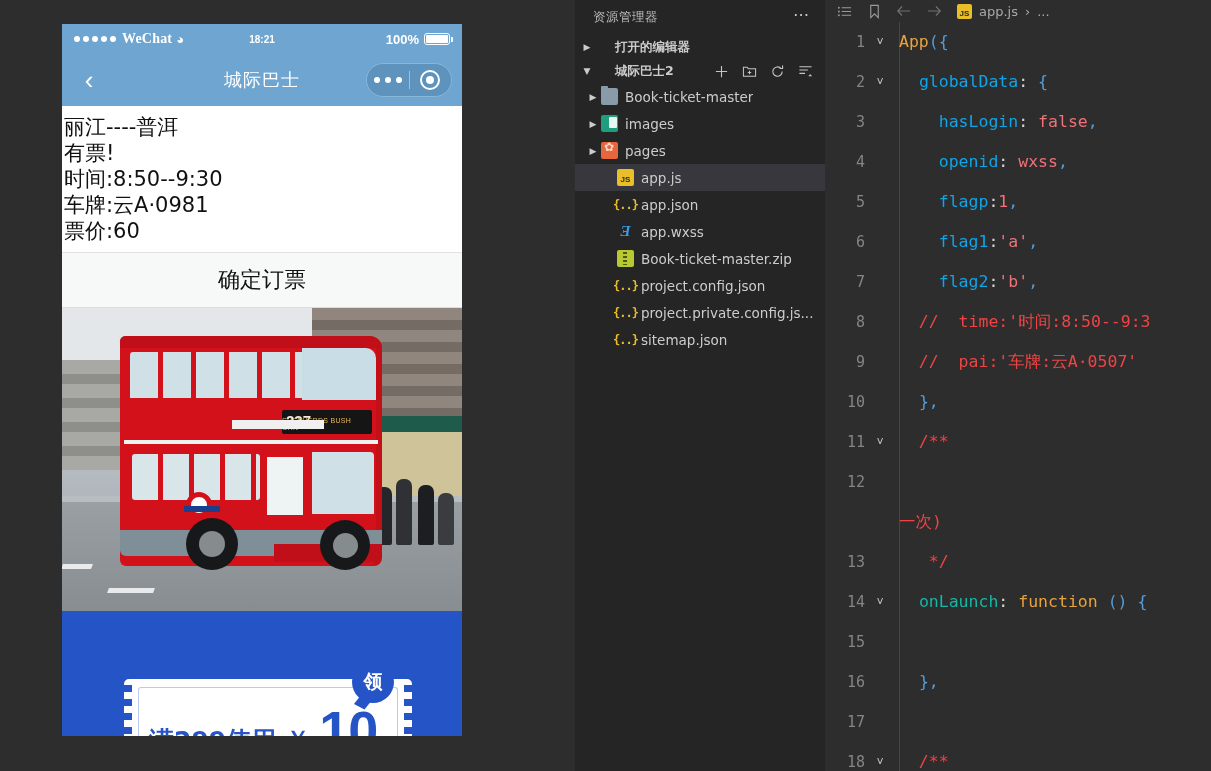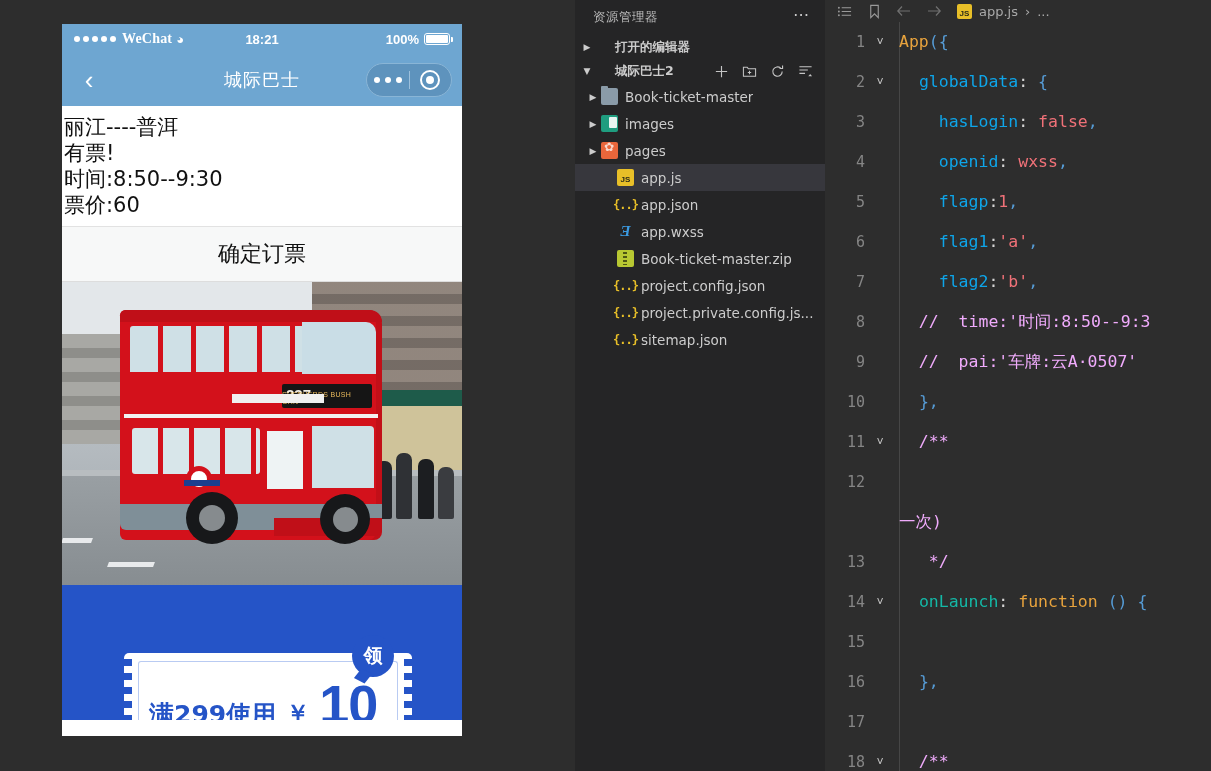--- a/index.html
+++ b/index.html
@@ -25,21 +25,21 @@
     color: #ffffff; font-size: 14px;
     position: relative;
   }
   .sb-left { display: flex; align-items: center; gap: 3px; font-weight: 600; letter-spacing: .2px;}
   .sb-dots { display: inline-flex; gap: 3px; margin-right: 3px; }
   .sb-dots i { width: 6px; height: 6px; border-radius: 50%; background: #fff; display:block;}
   .sb-carrier { font-size: 14px; font-weight: 700; font-family: Liberation Serif, serif; }
   .wifi-glyph { font-size: 13px; margin-left: 1px; }
   .sb-center {
     position: absolute; left: 0; right: 0; text-align: center;
-    font-size: 13px; font-weight: 600; pointer-events: none;
+    font-size: 10px; font-weight: 600; pointer-events: none;
   }
   .sb-right { margin-left: auto; display: flex; align-items: center; gap: 5px; font-size: 13px; font-weight: 600; }
   .battery { width: 26px; height: 12px; border: 1.6px solid #fff; border-radius: 3px; position: relative; }
   .battery::after { content:""; position:absolute; right:-4px; top:3px; width:2.5px; height:5px; background:#fff; border-radius:0 1px 1px 0;}
   .battery i { position:absolute; left:1.4px; top:1.4px; bottom:1.4px; right:1.4px; background:#fff; border-radius:1px; display:block;}
 
   .nav-bar {
     height: 52px; background: #6ea6d1;
     display: flex; align-items: center; position: relative;
     padding: 0 10px; color:#fff;
@@ -247,21 +247,21 @@
     padding-right:4px; user-select:none;
   }
   .fold { width:22px; flex:0 0 22px; text-align:center; color:#c5c5c5; font-size:12px; }
   .ctext { white-space:pre; padding-left:8px; position:relative; }
   .tok-fn { color:#14b8a6; }
   .tok-orange { color:#e8a33d; }
   .tok-prop { color:#0ea5e9; }
   .tok-num { color:#f07178; }
   .tok-str { color:#f07178; }
   .tok-punct { color:#569cd6; }
-  .tok-comment { color:#f0abfc; }
+  .tok-comment { color:#ef4444; }
   .gutter-guide {
     position:absolute; left:74px; top:0; bottom:0; width:1px; background:#464646;
   }
 </style>
 </head>
 <body>
 
 <div id="root">
 
   <div id="phone">
@@ -302,20 +302,21 @@
               <i></i>
             </span>
         </span>
       </div>
     </div>
 
     <div class="ticket-info">
       <div>丽江----普洱</div>
       <div>有票!</div>
       <div>时间:8:50--9:30</div>
+      <div>车牌:云A·0981</div>
       <div>票价:60</div>
     </div>
 
     <div class="confirm-btn">确定订票</div>
 
     <div class="bus-photo">
       <div class="sky"></div>
       <div class="bldg-left"></div>
       <div class="bldg-right"></div>
       <div class="awning"></div>

